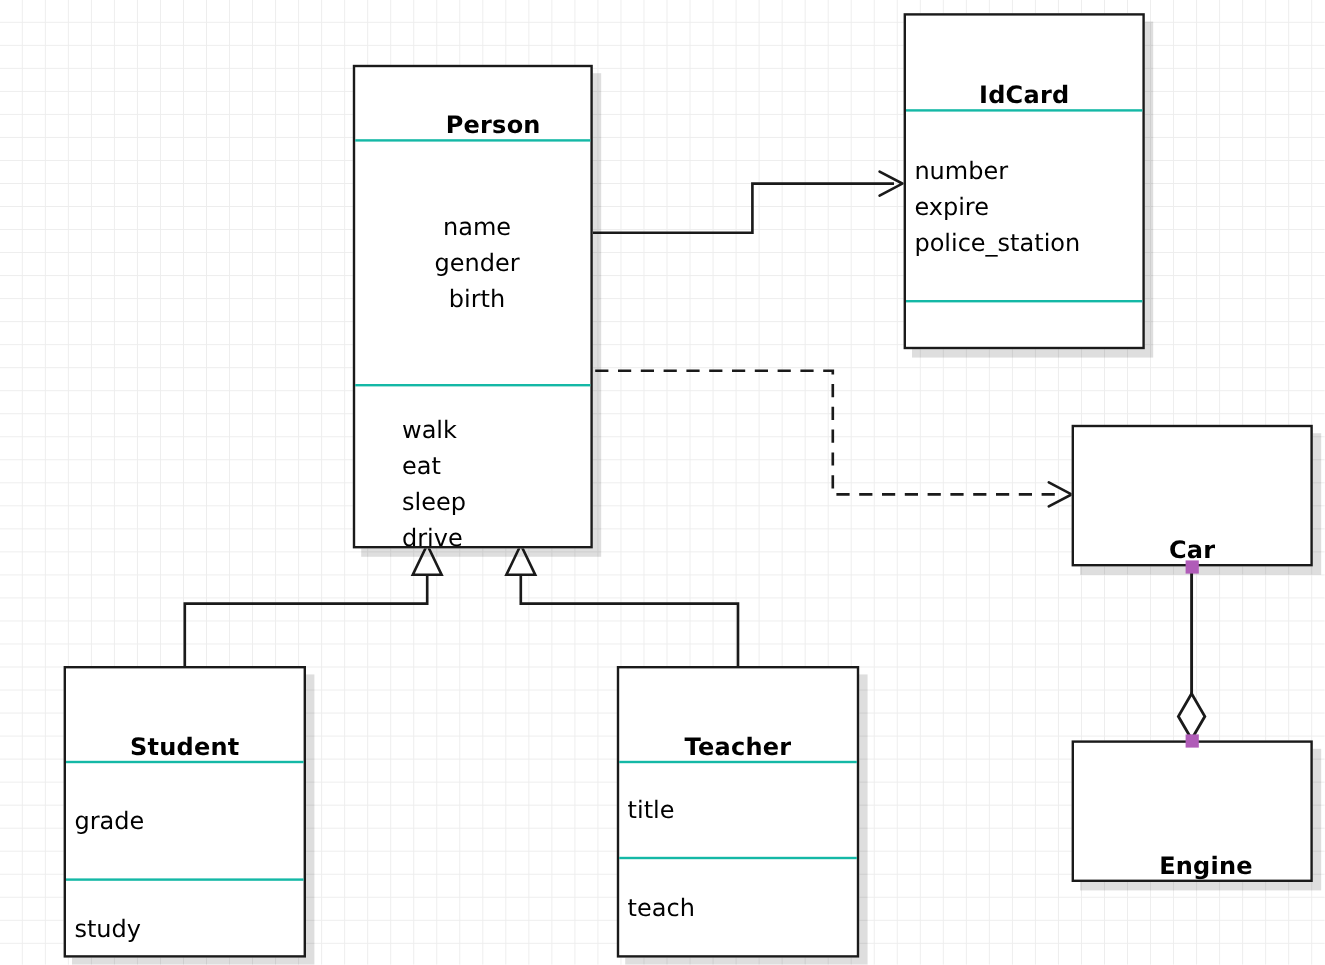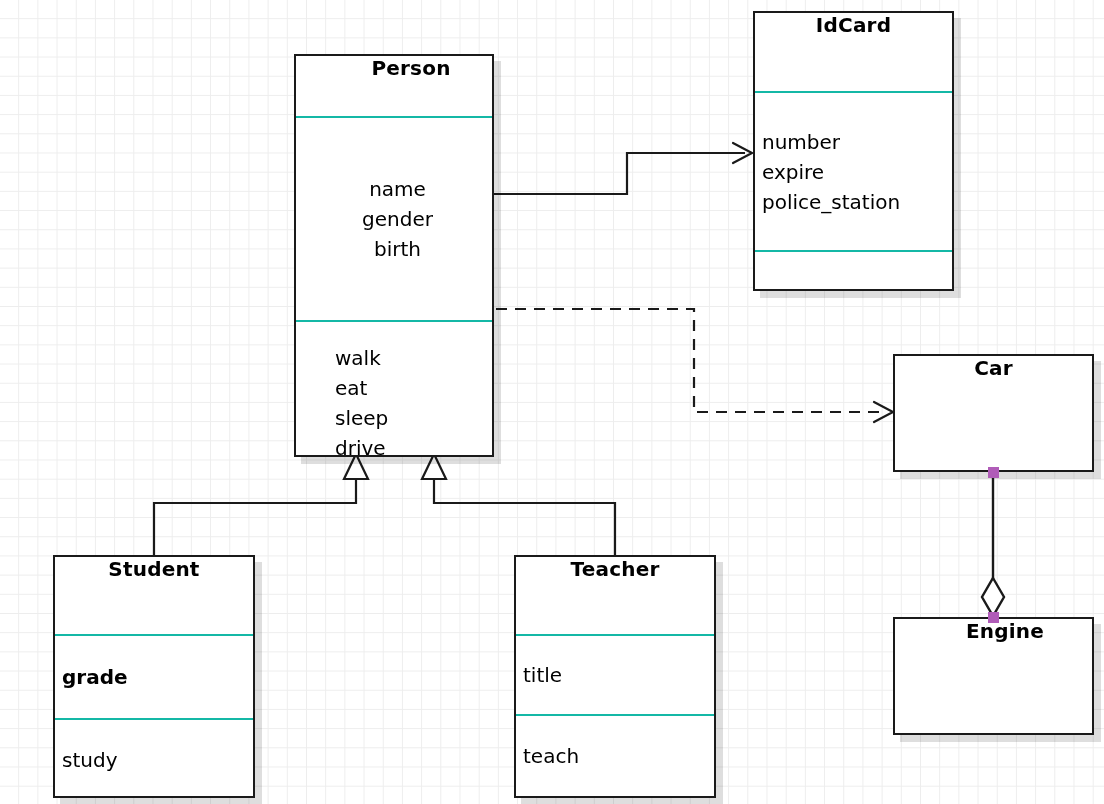--- a/index.html
+++ b/index.html
@@ -42,21 +42,21 @@
     display: flex;
     flex-direction: column;
     justify-content: center;
     overflow: hidden;
   }
   .uml-section + .uml-section {
     border-top: 2px solid #14b8a6;
   }
   .sec-title {
     align-items: center;
-    justify-content: flex-start;
+    justify-content: flex-end;
   }
   .uml-title {
     font-weight: bold;
     font-size: 20px;
     color: #000000;
     letter-spacing: 0.2px;
     text-align: center;
   }
   .uml-item {
     font-size: 20px;
@@ -150,21 +150,21 @@
   <div class="uml-class" style="left:893px; top:617px; width:201px; height:118px;">
     <div class="uml-section sec-title" style="height:100%;padding-left:23px;">
       <div class="uml-title">Engine</div>
     </div>
   </div>
 
   <div class="uml-class" style="left:53px; top:555px; width:202px; height:243px;">
     <div class="uml-section sec-title" style="height:77px;">
       <div class="uml-title">Student</div>
     </div>
-    <div class="uml-section sec-body" style="height:84px;font-weight:bold;">
+    <div class="uml-section sec-body" style="height:98px;">
       <div class="uml-item">grade</div>
     </div>
     <div class="uml-section sec-body" style="height:82px;">
       <div class="uml-item">study</div>
     </div>
   </div>
 
   <div class="uml-class" style="left:514px; top:555px; width:202px; height:243px;">
     <div class="uml-section sec-title" style="height:77px;">
       <div class="uml-title">Teacher</div>

